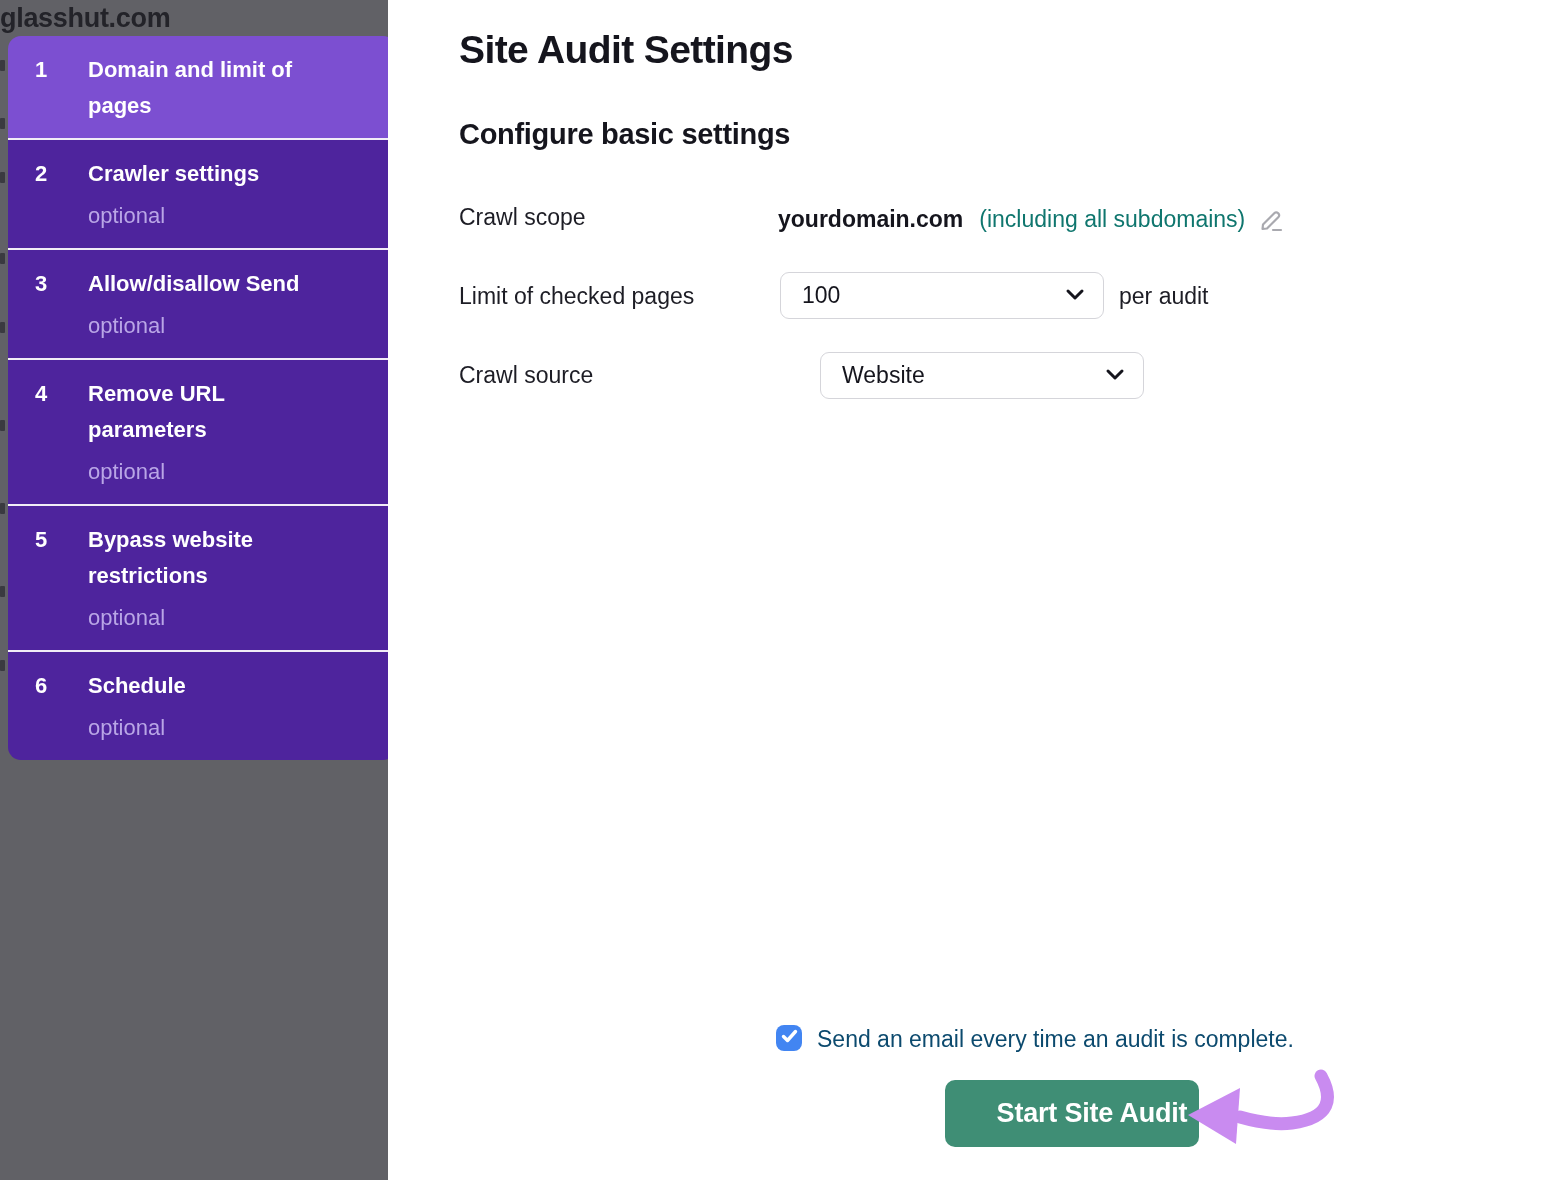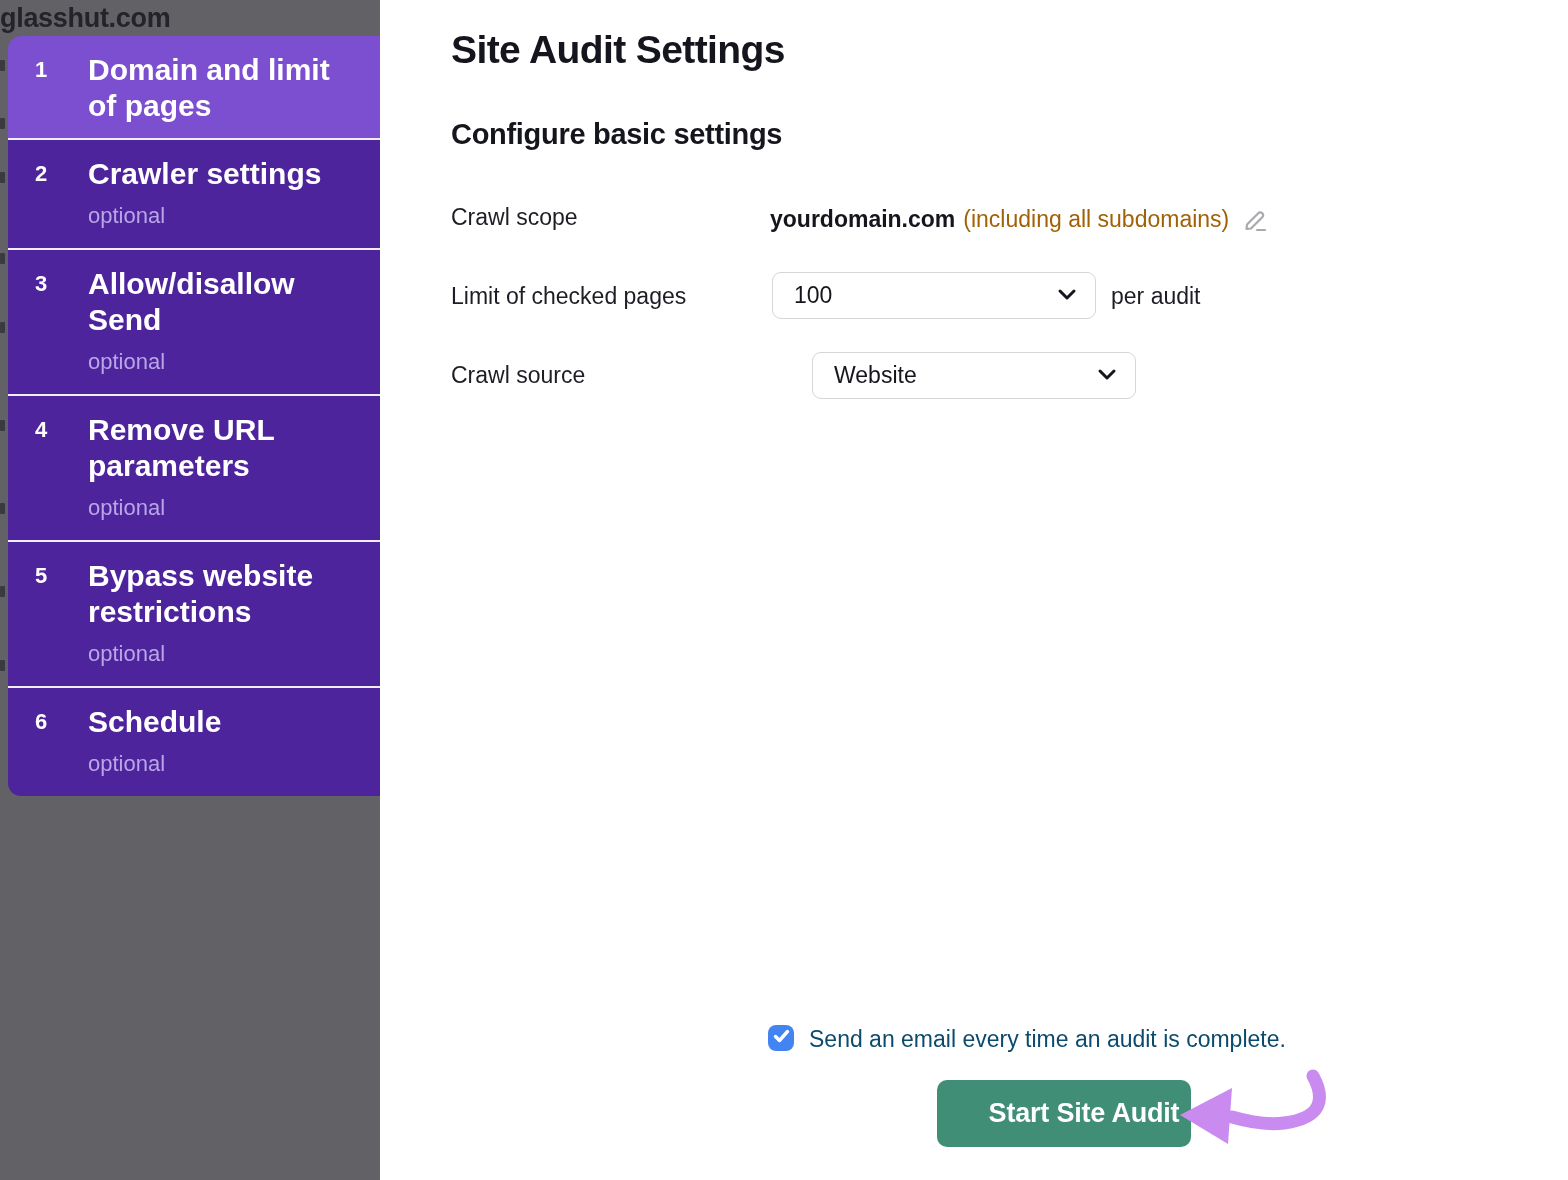--- a/index.html
+++ b/index.html
@@ -36,50 +36,50 @@
     display:grid; grid-template-columns:53px 1fr;
     padding:16px 12px 14px 27px;
     background:#4e249d;
   }
   .step + .step { border-top:2px solid rgba(255,255,255,0.92); }
   .step.active { background:#7c4fd1; }
   .step-num {
     color:#ffffff; font-size:22px; font-weight:700; line-height:36px;
   }
   .step-title {
-    color:#ffffff; font-size:30px; font-weight:700; line-height:36px;
+    color:#ffffff; font-size:22px; font-weight:700; line-height:36px;
     max-width:246px;
   }
   .step-sub {
     color:#b9a6e6; font-size:22px; font-weight:400; line-height:36px;
     margin-top:6px;
   }
 
   
   .main {
-    position:absolute; left:380px; top:0; width:1170px; height:1180px;
+    position:absolute; left:388px; top:0; width:1170px; height:1180px;
     background:#ffffff;
   }
   .page-title {
     position:absolute; left:71px; top:28px;
     font-size:39px; font-weight:800; color:#15151d; letter-spacing:-0.6px;
   }
   .section-title {
     position:absolute; left:71px; top:118px;
     font-size:29px; font-weight:800; color:#15151d; letter-spacing:-0.3px;
   }
 
   .label { position:absolute; left:71px; font-size:23px; color:#1d1d25; }
   .lbl-scope  { top:204px; }
   .lbl-limit  { top:283px; }
   .lbl-source { top:362px; }
 
   .scope-value { position:absolute; left:390px; top:204px; display:flex; align-items:center; }
   .scope-domain { font-size:23px; font-weight:700; color:#15151d; }
-  .scope-note { font-size:23px; color:#a16207; margin-left:8px; }
+  .scope-note { font-size:23px; color:#0f766e; margin-left:16px; }
   .pencil-icon { margin-left:12px; display:inline-flex; }
 
   .select {
     position:absolute; left:392px; width:324px; height:47px;
     background:#ffffff; border:1px solid #d5d5da; border-radius:9px;
     display:flex; align-items:center; justify-content:space-between;
     padding:0 18px 0 21px; cursor:pointer;
   }
   .sel-limit  { top:272px; }
   .sel-source { top:352px;margin-left:40px; }

